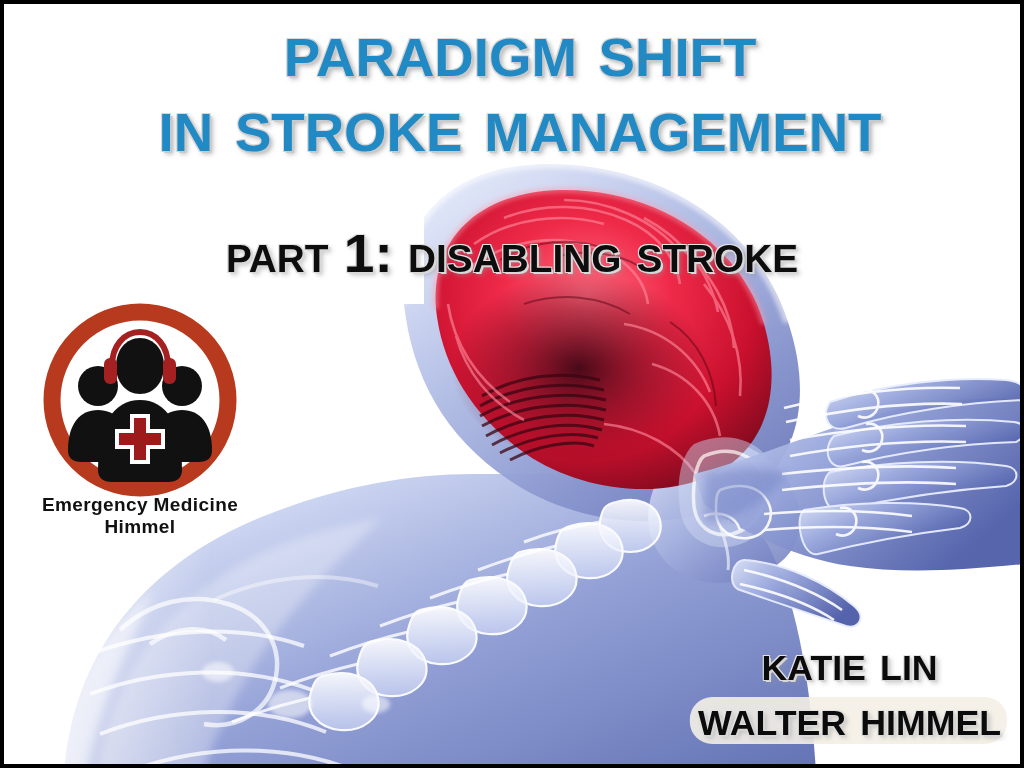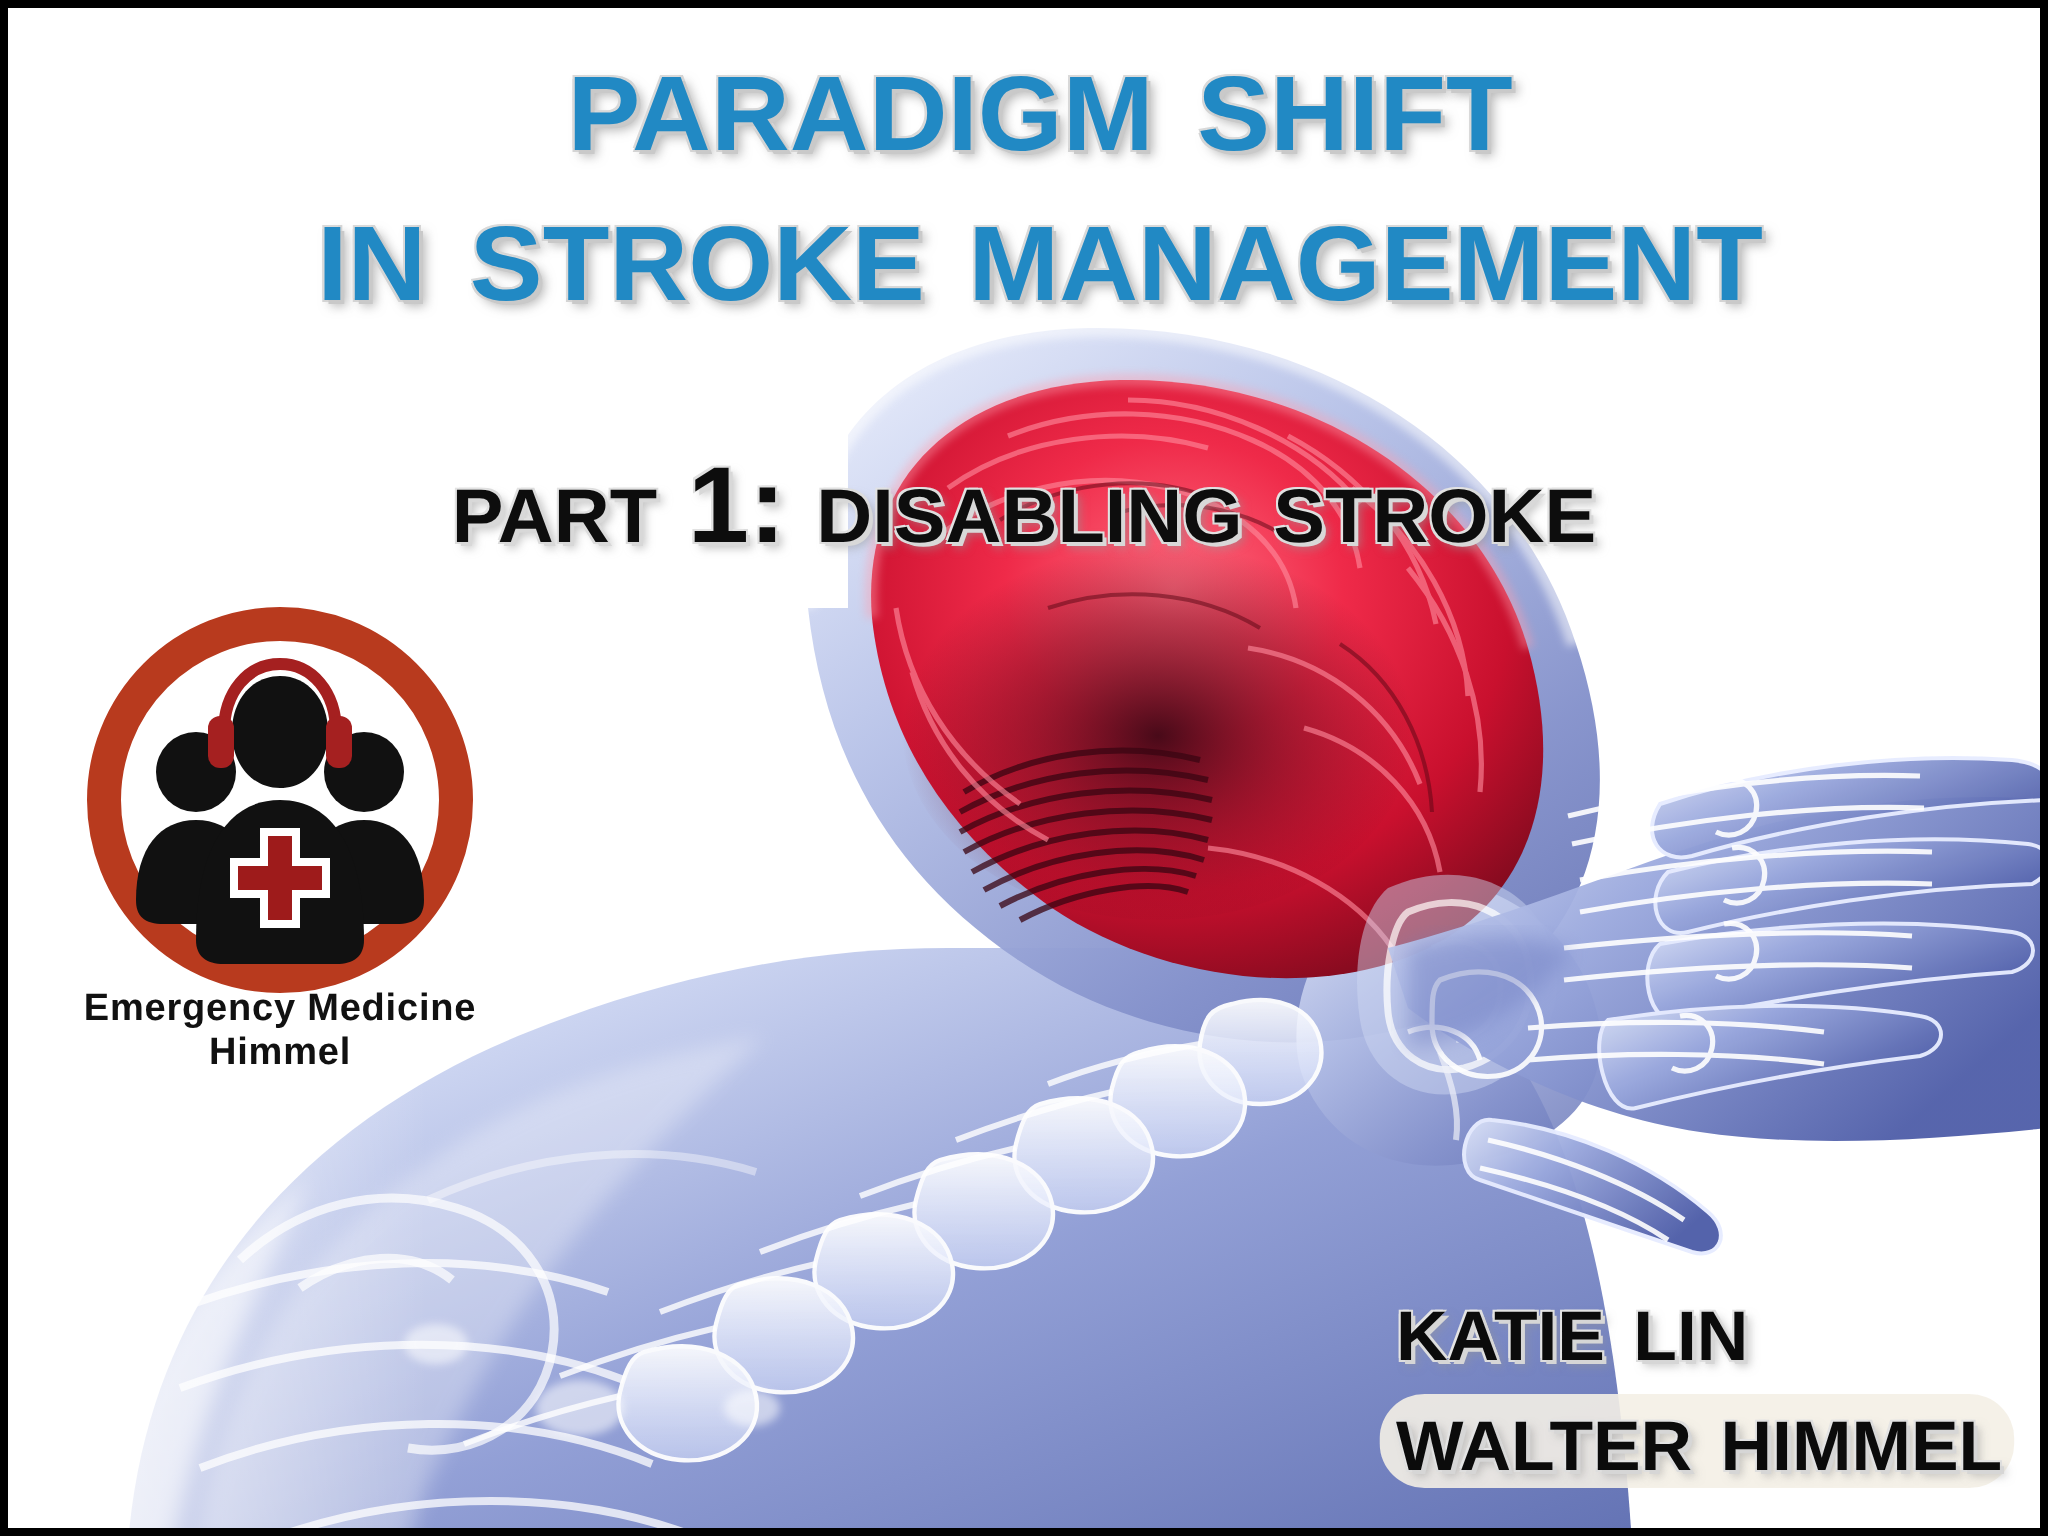--- a/index.html
+++ b/index.html
@@ -55,21 +55,21 @@
     transform:scaleX(1.02);
     text-shadow:
        2px 2px 0 #d8d8d8, -1px -1px 0 #e2e2e2,
        1px -1px 0 #dcdcdc, -1px 1px 0 #dcdcdc,
        3px 3px 5px rgba(150,150,150,.6);
   }
 
   
   .authors{
     position:absolute;right:22px;bottom:18px;
-    text-align:left;z-index:45;pointer-events:none;
+    text-align:center;z-index:45;pointer-events:none;
   }
   .author{
     display:block;
     color:#0b0b0b;
     font-family:"Liberation Sans Narrow","Liberation Sans",sans-serif;
     font-weight:bold;
     font-size:50px;
     line-height:1.10;
     font-variant:small-caps;
     text-transform:lowercase;

